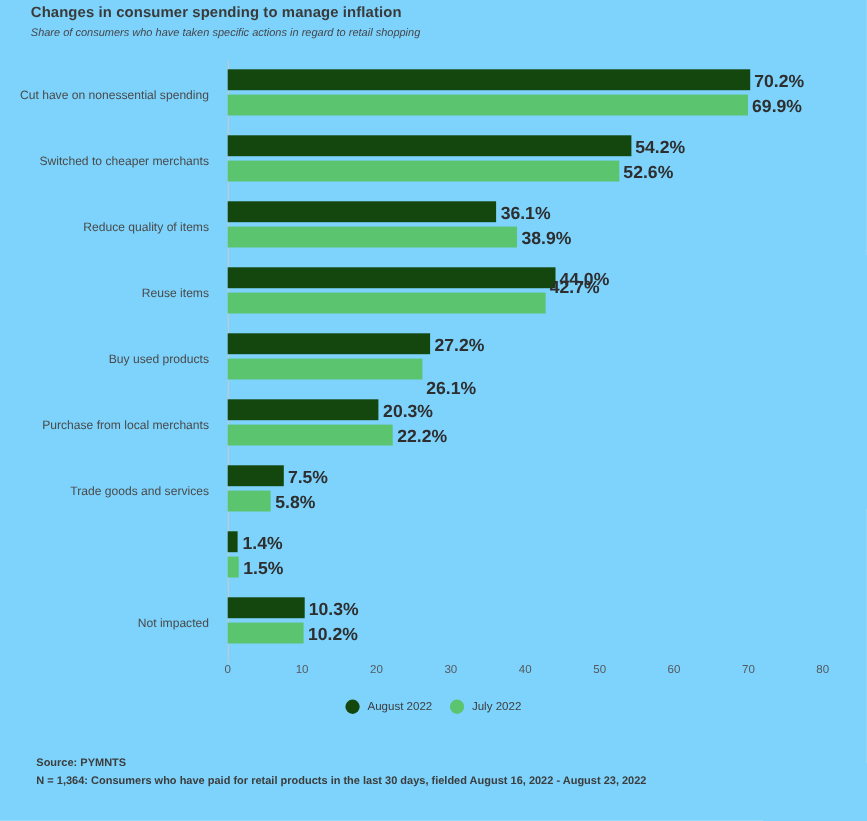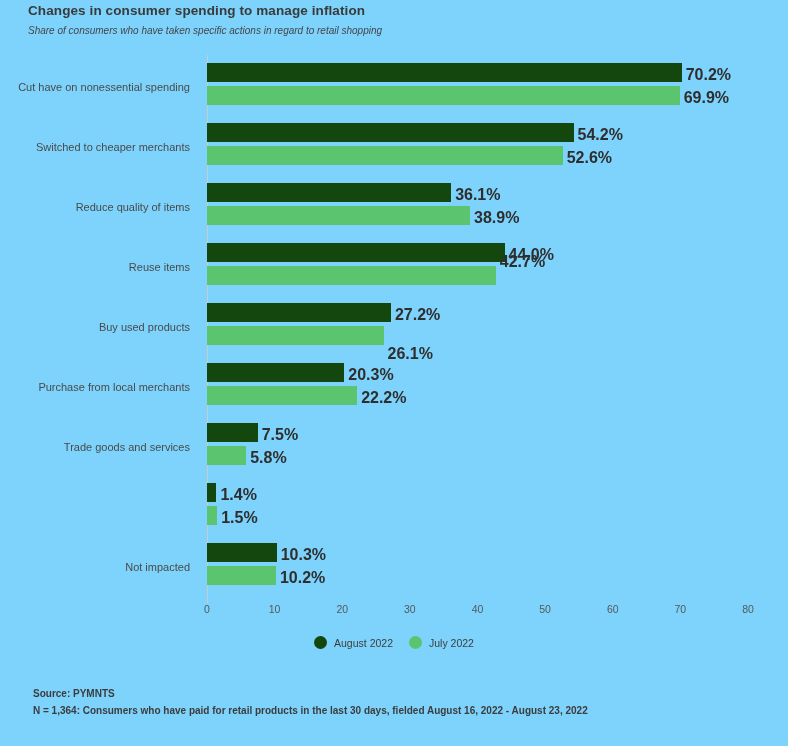--- a/index.html
+++ b/index.html
@@ -124,21 +124,21 @@
     left: 0;
     top: 636px;
     width: 788px;
     display: flex;
     justify-content: center;
     align-items: center;
     gap: 16px;
   }
   .legend-item {
     display: flex;
-    align-items: center;
+    align-items: flex-start;
     gap: 7px;
   }
   .legend-dot {
     width: 13px;
     height: 13px;
     border-radius: 50%;
     display: block;
   }
   .legend-dot.aug { background: #14470e; }
   .legend-dot.jul { background: #5ac46f; }

